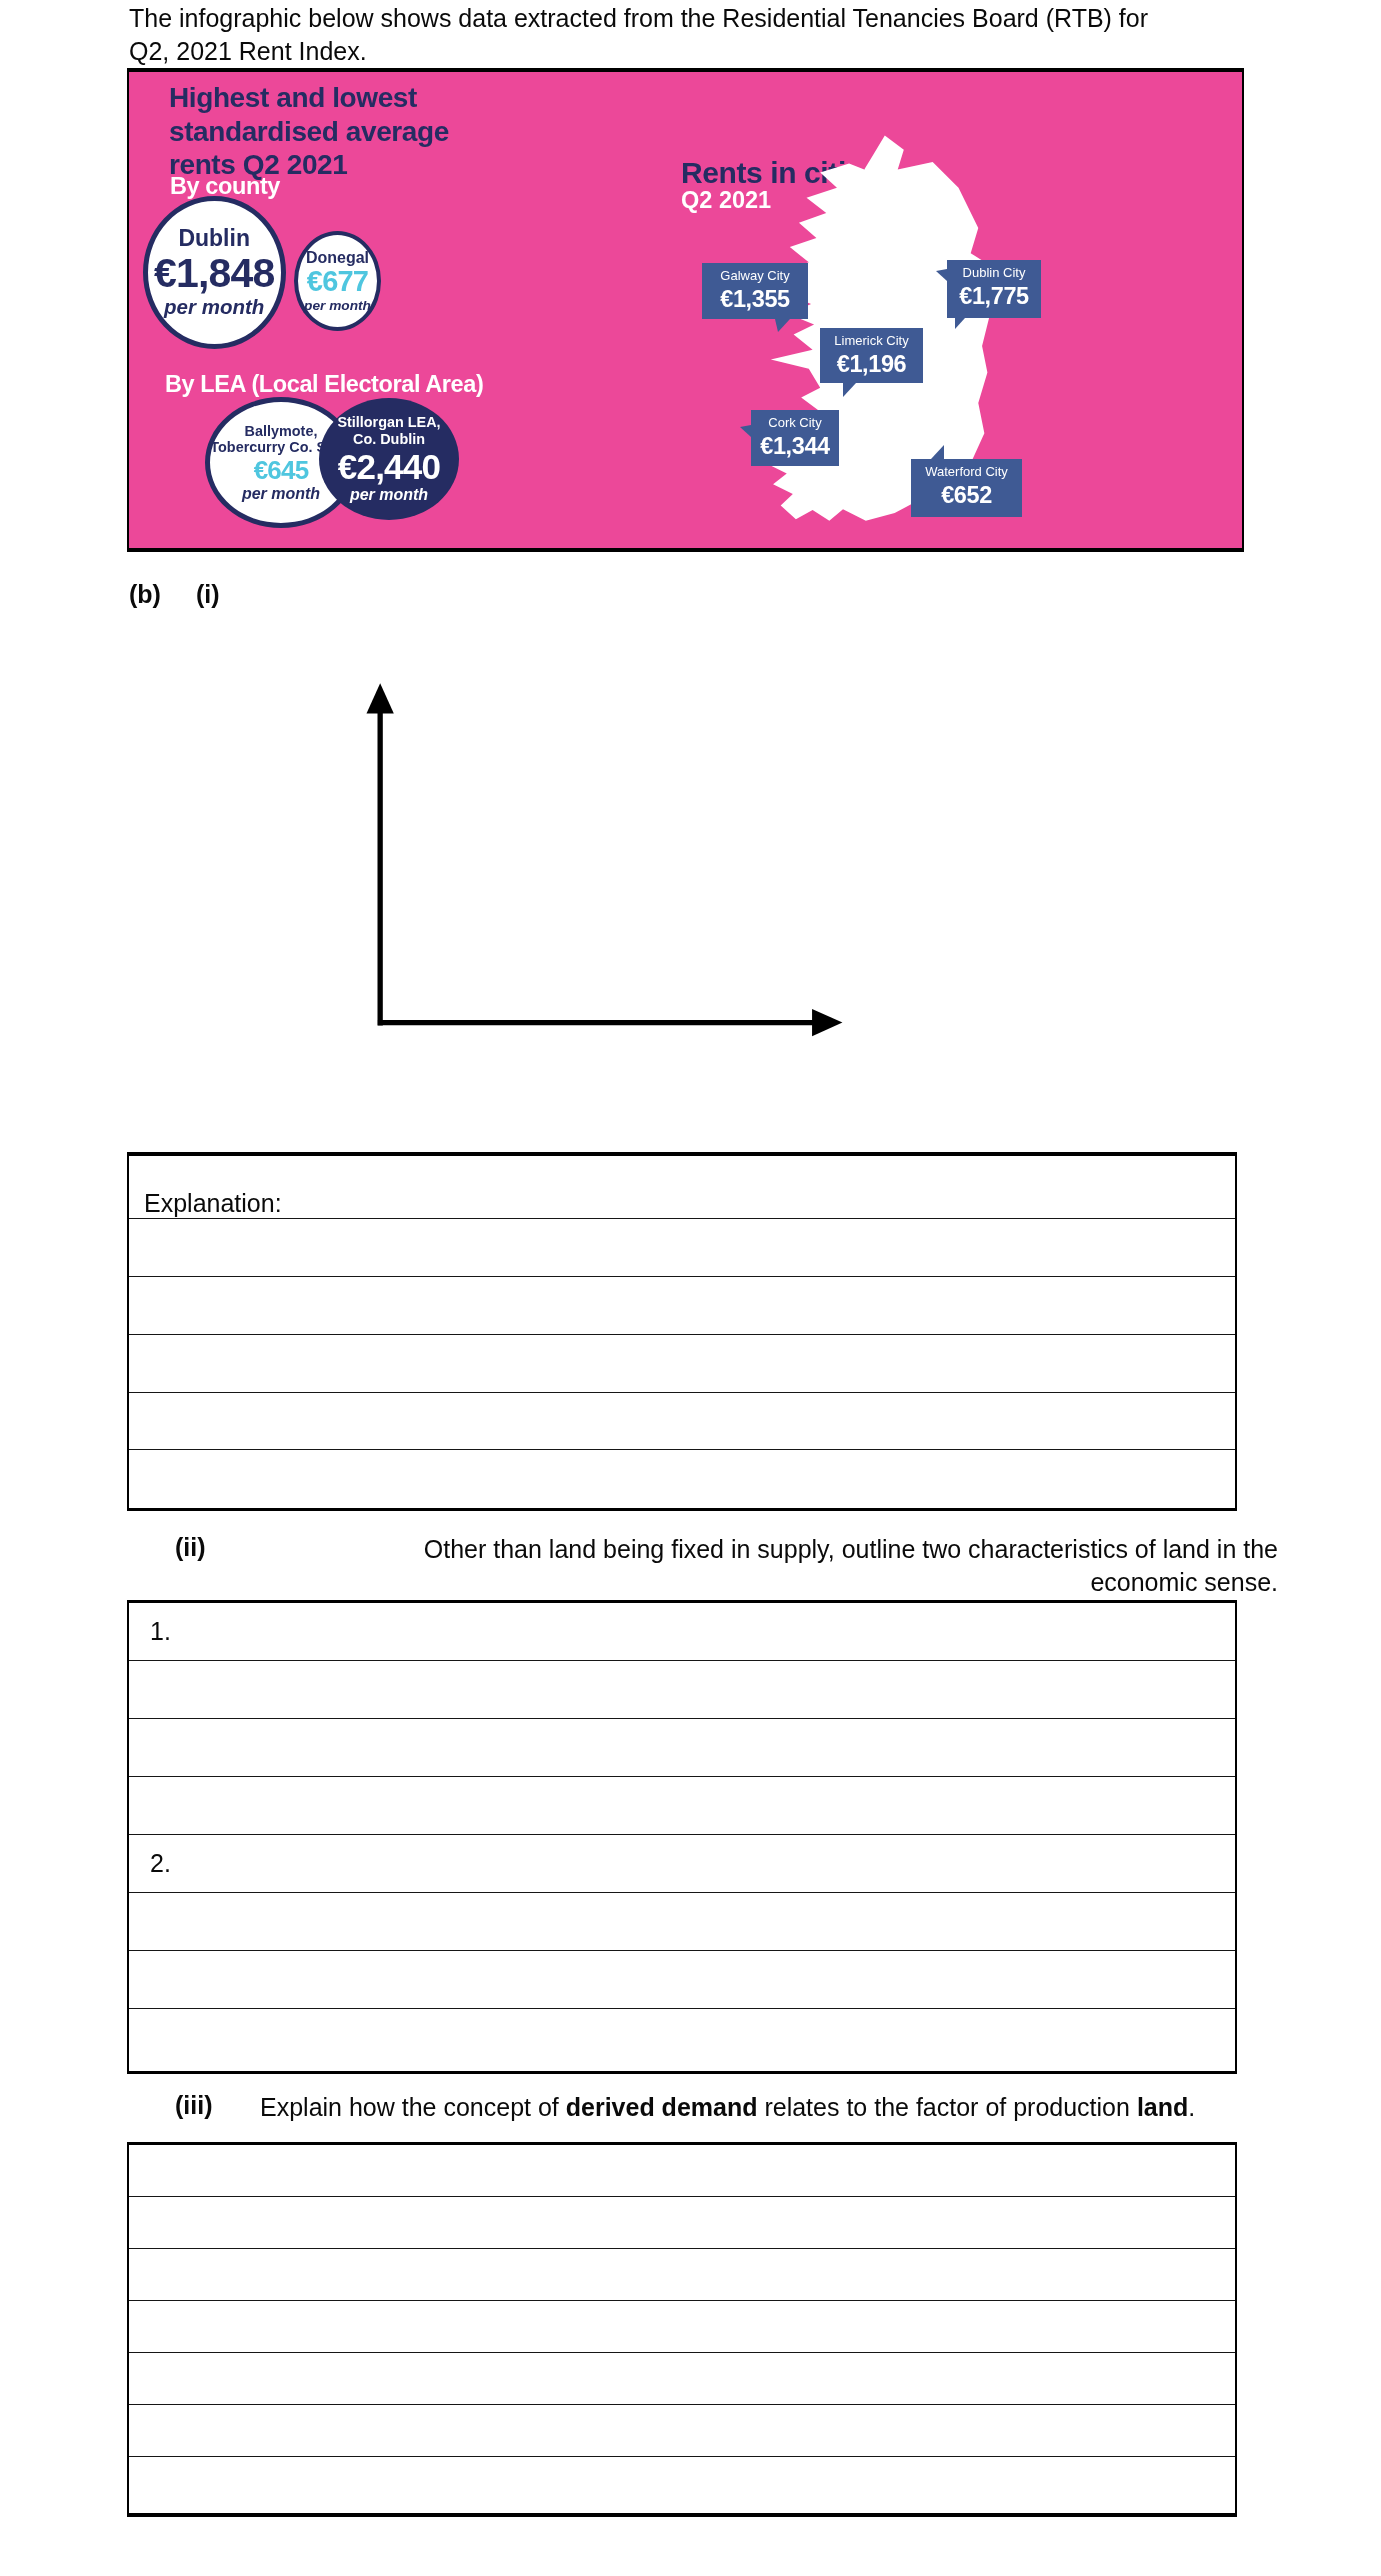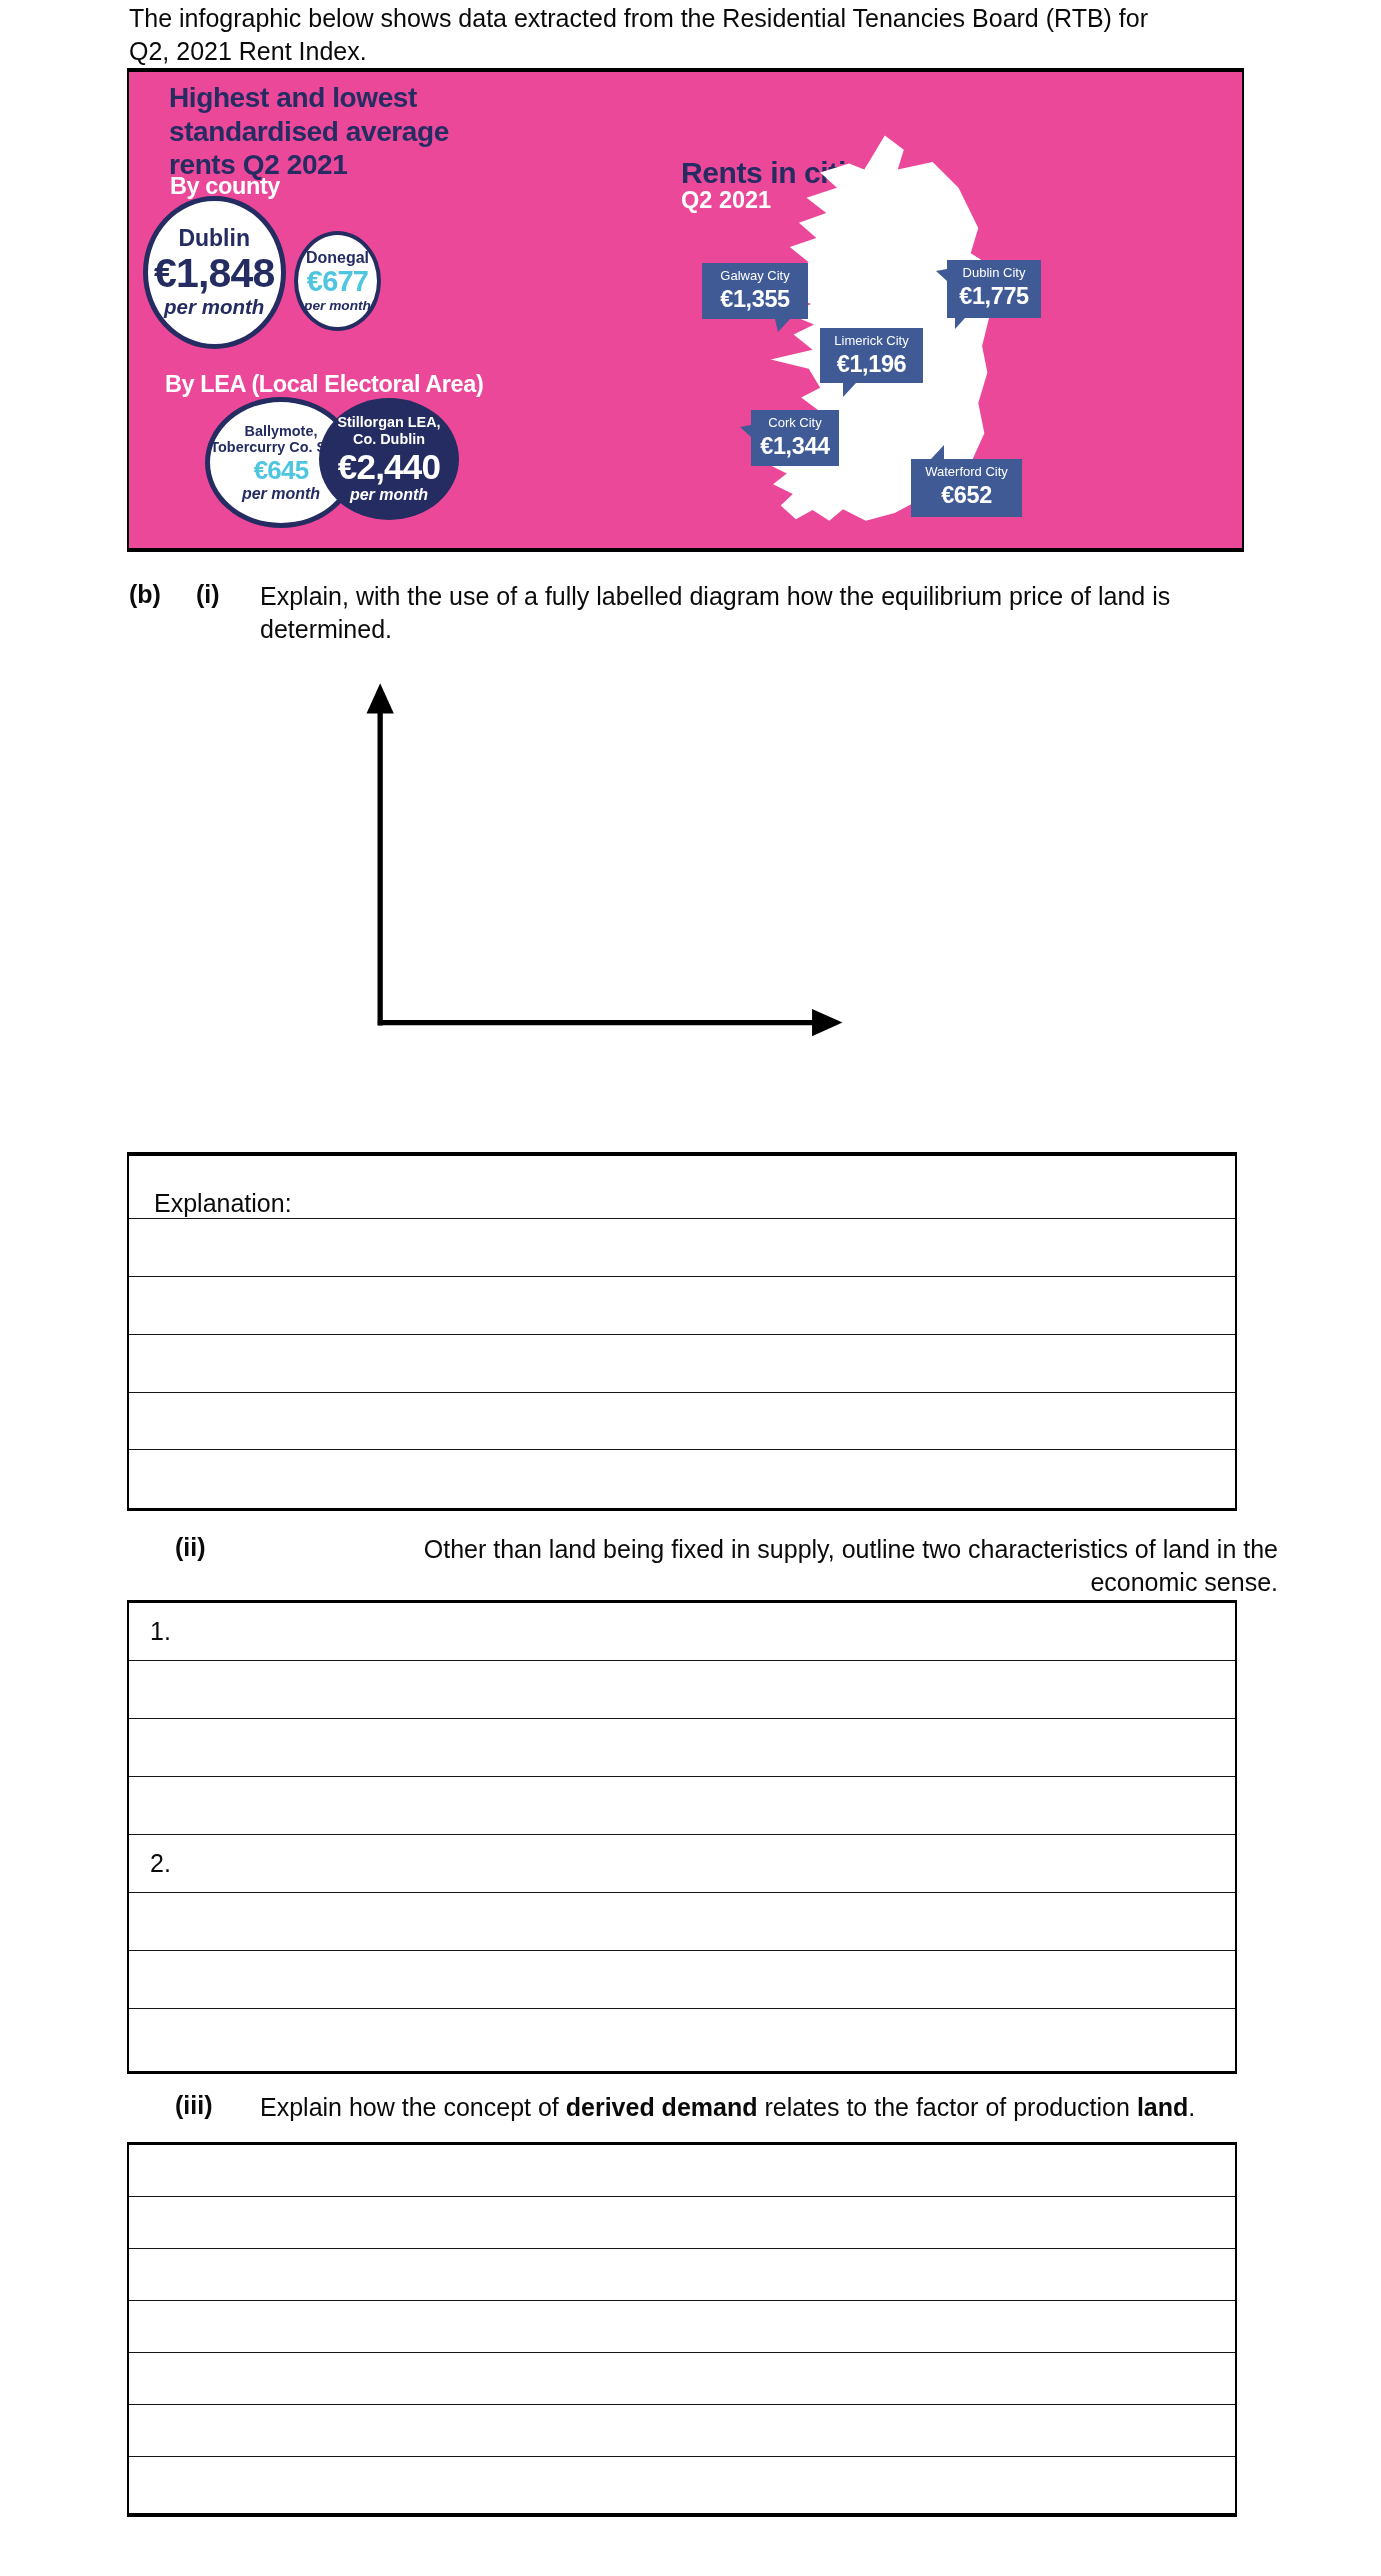--- a/index.html
+++ b/index.html
@@ -78,21 +78,21 @@
   
   .ans-table{left:127px;width:1110px;border:2.3px solid #000;box-sizing:border-box;
              display:flex;flex-direction:column;background:#fff;}
   .ans-row{box-sizing:border-box;border-bottom:1.5px solid #161616;display:flex;align-items:center;}
   .ans-row:last-child{border-bottom:none;}
   .t-expl{top:1152px;border-top-width:4.6px;border-bottom-width:3px;height:359px;}
   .t-expl .ans-row{height:58px;}
   .t-expl .ans-row:nth-child(1){height:63px;align-items:flex-end;}
   .t-expl .ans-row:nth-child(5){height:57px;}
   .t-expl .ans-row:nth-child(6){height:58px;}
-  .expl-label{font-size:25px;padding-left:25px;color:#0a0a0a;}
+  .expl-label{font-size:25px;padding-left:15px;color:#0a0a0a;}
   .t-two{top:1600px;border-top-width:3.8px;border-bottom-width:3.8px;height:474px;}
   .t-two .ans-row{height:58px;}
   .t-two .ans-row:nth-child(4),.t-two .ans-row:nth-child(8){height:58px;}
   .num-label{font-size:25px;padding-left:21px;color:#0a0a0a;}
   .t-three{top:2142px;border-top-width:3.8px;border-bottom-width:4.6px;height:375px;}
   .t-three .ans-row{height:52px;}
 </style>
 </head>
 <body>
 
@@ -167,22 +167,20 @@
     </div>
     <div class="ib city-label cl-waterford">
       <span class="tail tail-waterford"></span>
       <div class="city-name">Waterford City</div>
       <div class="city-value">€652</div>
     </div>
   </div>
 
   <div class="abs qlabel lbl-b">(b)</div>
   <div class="abs qlabel lbl-i">(i)</div>
-  <div class="abs qtext txt-i preline">Explain, with the use of a fully labelled diagram how the equilibrium price of land is
-determined.</div>
 
   <svg class="abs" style="left:346px;top:680px;" width="501" height="361" viewBox="0 0 660 475">
     <line x1="45" y1="30" x2="45" y2="455" stroke="#000" stroke-width="7"></line>
     <line x1="42" y1="451" x2="622" y2="451" stroke="#000" stroke-width="7"></line>
     <polygon points="45,4 27,44 63,44" fill="#000"></polygon>
     <polygon points="654,451 614,433 614,469" fill="#000"></polygon>
   </svg>
 
   <div class="abs ans-table t-expl">
     <div class="ans-row">

